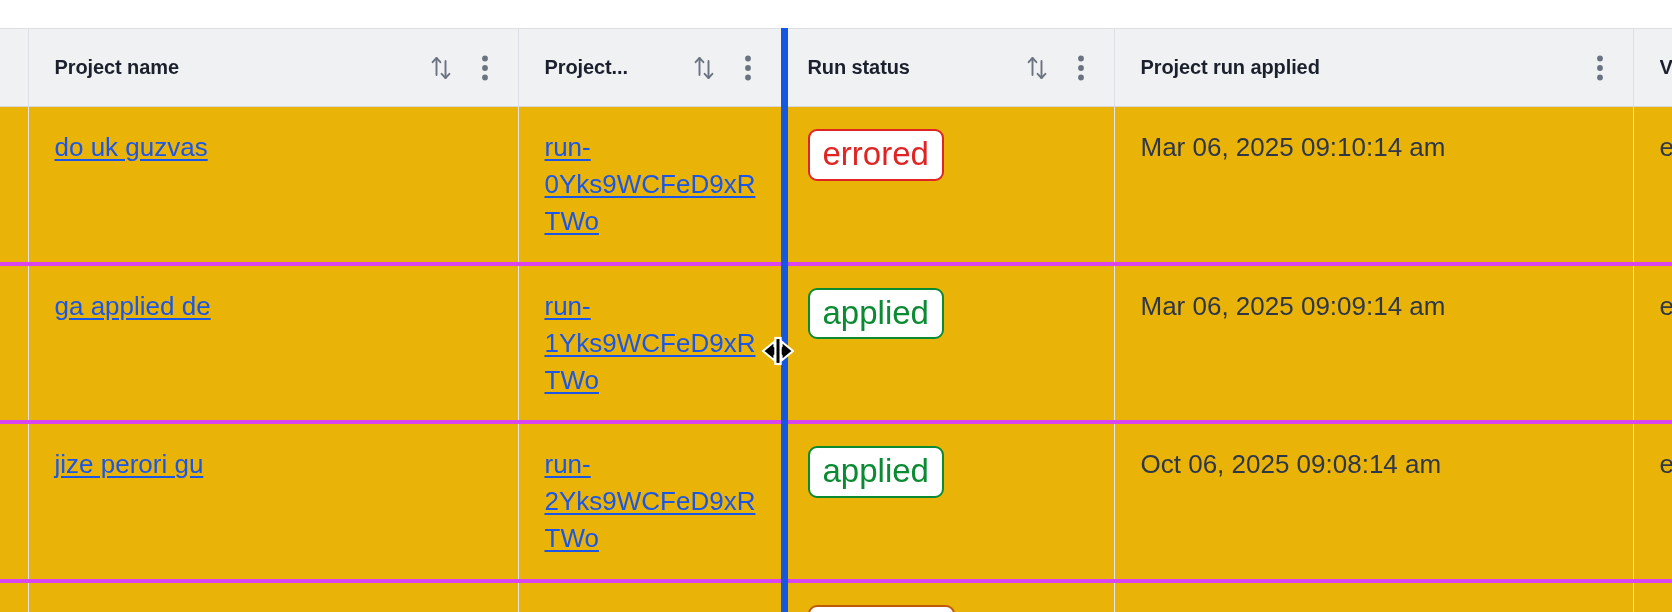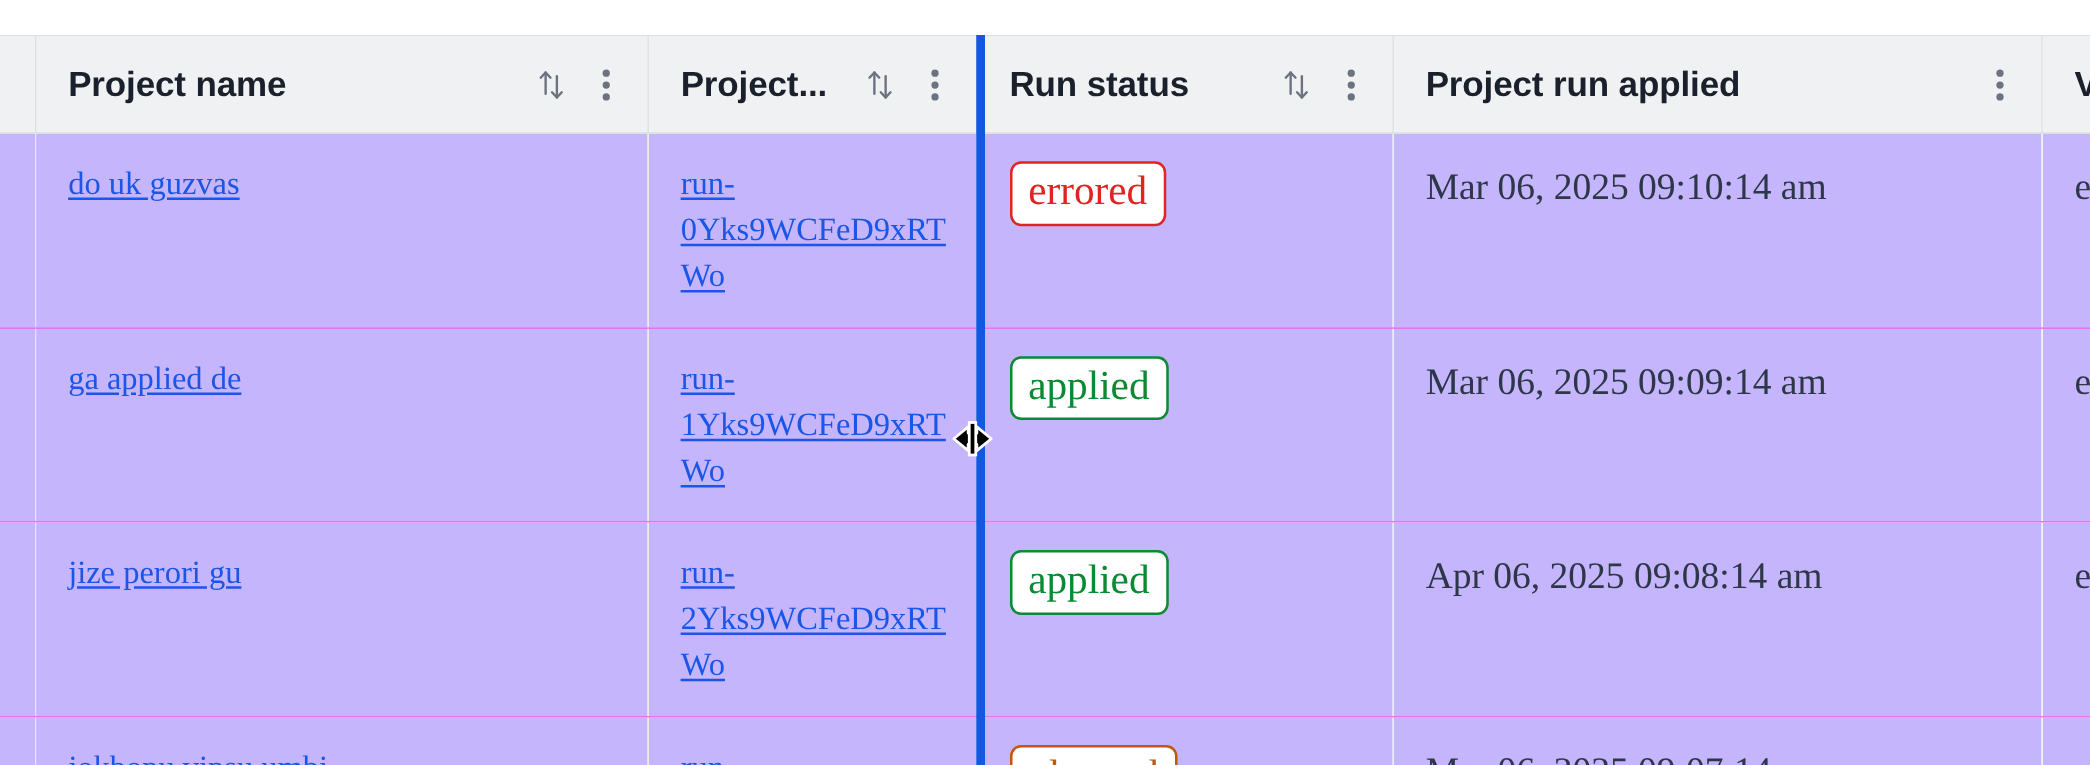--- a/index.html
+++ b/index.html
@@ -63,21 +63,21 @@
     align-items: center;
     gap: 0;
     width: 100%;
   }
   .th-label {
     flex: 1 1 auto;
     overflow: hidden;
     text-overflow: ellipsis;
     white-space: nowrap;
     font-weight: 700;
-    font-size: 28px;
+    font-size: 20px;
     letter-spacing: -0.1px;
   }
   .th-actions {
     flex: 0 0 auto;
     display: flex;
     align-items: center;
     gap: 14px;
     margin-left: 16px;
   }
   .icon-btn {
@@ -88,47 +88,46 @@
     height: 34px;
     cursor: pointer;
   }
   .icon-btn svg { display: block; }
 
   
   .data-table tbody tr {
     height: 128px;
   }
   .data-table td {
-    border-bottom: 1px solid #d946ef;
+    border-bottom: 4px solid #d946ef;
     border-right: 1px solid #e3e5e9;
     padding: 22px 18px 22px 26px;
     vertical-align: top;
     font-size: 26px;
     line-height: 1.42;
     color: #2d3748;
     box-sizing: border-box;
-    background: #c4b5fd;
+    background: #eab308;
     overflow: hidden;
-    font-family: Liberation Serif, serif;
   }
   td.gutter-col {
     border-right: 1px solid #e3e5e9;
   }
   .cell-link {
     color: #1a56e8;
     text-decoration: underline;
     text-underline-offset: 3px;
     cursor: pointer;
     word-break: break-word;
     font-size: 26px;
   }
   .cell-text {
     color: #2d3748;
     white-space: nowrap;
-    font-size: 30px;
+    font-size: 26px;
   }
 
   
   .badge {
     display: inline-block;
     border: 2px solid currentColor;
     border-radius: 9px;
     padding: 3px 13px 5px;
     font-size: 33px;
     line-height: 1.2;
@@ -334,21 +333,21 @@
         <td>
           <a class="cell-link">jize perori gu</a>
         </td>
         <td>
           <a class="cell-link">run-2Yks9WCFeD9xRTWo</a>
         </td>
         <td>
           <span class="badge applied">applied</span>
         </td>
         <td>
-          <span class="cell-text">Apr 06, 2025 09:08:14 am</span>
+          <span class="cell-text">Oct 06, 2025 09:08:14 am</span>
         </td>
         <td>
           <span class="cell-text">e</span>
         </td>
       </tr>
 
       <tr>
         <td class="gutter-col"></td>
         <td>
           <a class="cell-link">jokbopu vipsu umbi</a>

